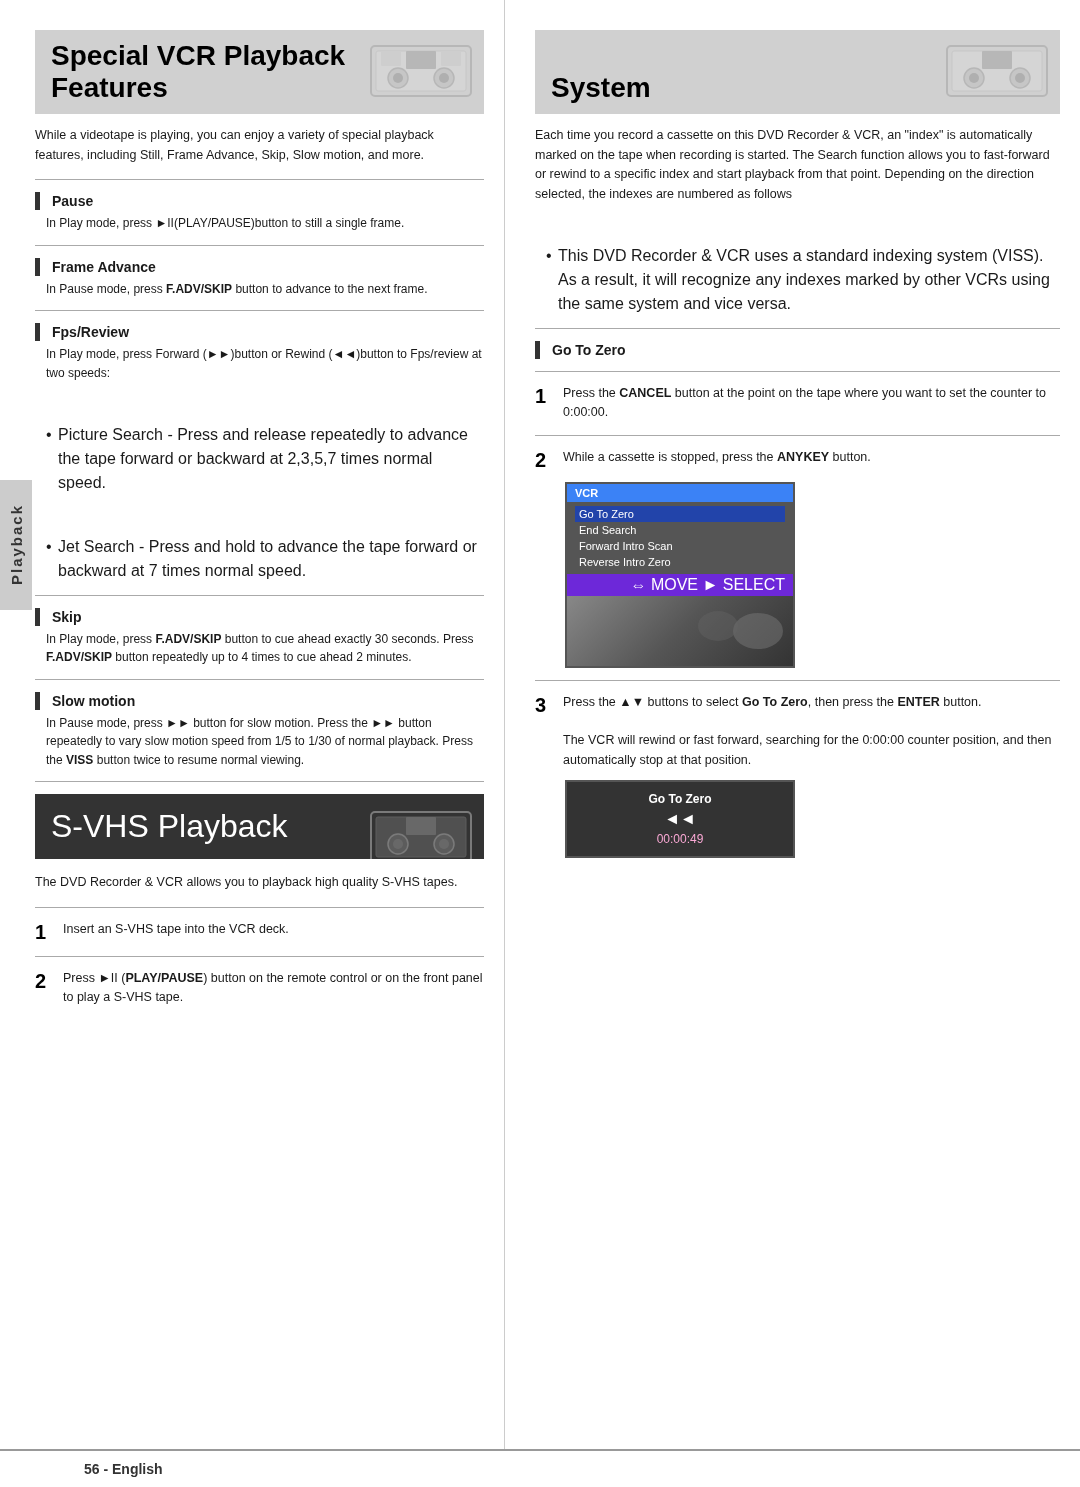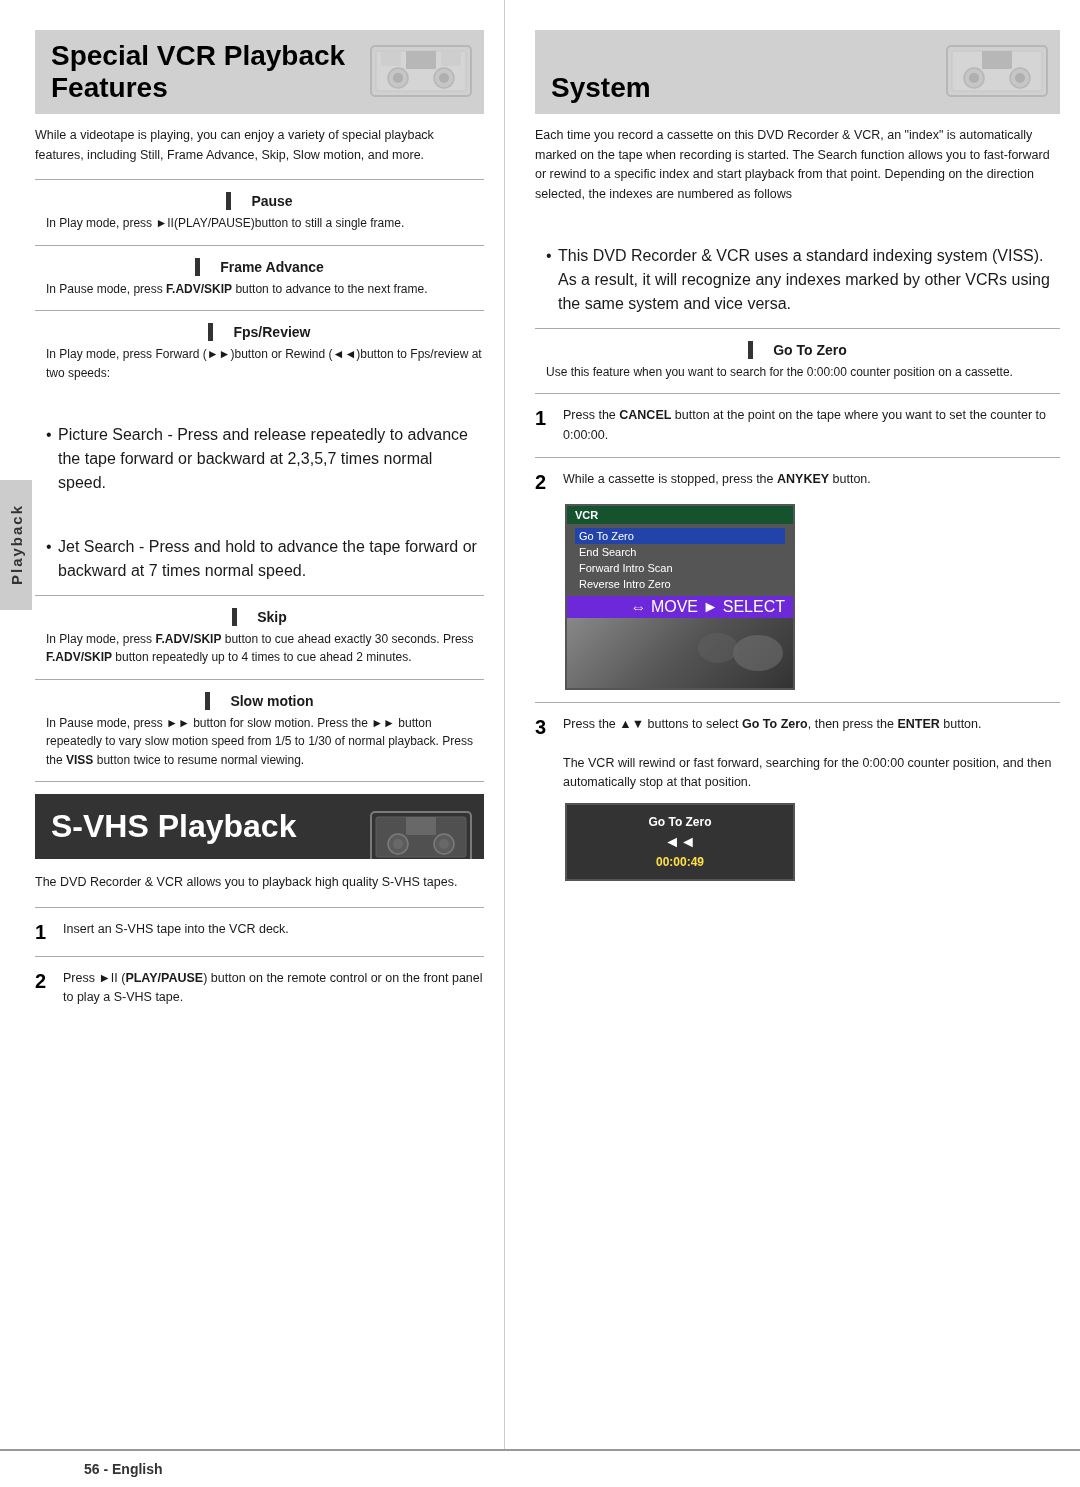--- a/index.html
+++ b/index.html
@@ -97,25 +97,24 @@
     }
 
     
     .sub-section {
       margin-bottom: 12px;
     }
 
     .sub-section-title {
       display: flex;
       align-items: center;
-      gap: 20px;
+      gap: 12px;
       font-size: 14px;
       font-weight: bold;
       margin-bottom: 4px;
-      justify-content: center;
     }
 
     .sub-section-bar {
       width: 5px;
       height: 18px;
       background: #333;
       flex-shrink: 0;
     }
 
     .sub-section-body {
@@ -156,21 +155,21 @@
     .svhs-header {
       background: #333;
       padding: 14px 16px;
       margin-bottom: 14px;
       position: relative;
       overflow: hidden;
     }
 
     .svhs-header h2 {
       font-size: 32px;
-      font-weight: 700;
+      font-weight: 400;
       color: #ffffff;
       z-index: 1;
       position: relative;
     }
 
     .numbered-step {
       display: flex;
       gap: 10px;
       margin-bottom: 10px;
       align-items: flex-start;
@@ -258,23 +257,22 @@
       margin-bottom: 4px;
     }
 
     .screen-mockup2 .rewind-icon {
       color: #fff;
       font-size: 16px;
       margin-bottom: 4px;
     }
 
     .screen-mockup2 .counter-text {
-      color: #fde047;
+      color: #f9a8d4;
       font-size: 12px;
-      font-weight: bold;
     }
   </style>
 </head>
 <body>
 
 <div class="page-container">
 
   <div class="side-tab">
     <span class="side-tab-text">Playback</span>
   </div>
@@ -430,21 +428,20 @@
         </ul>
       </div>
 
       <hr class="divider">
 
       <div class="sub-section">
         <div class="sub-section-title">
           <div class="sub-section-bar"></div>
           <span>Go To Zero</span>
         </div>
-        <div class="sub-section-body">Use this feature when you want to search for the 0:00:00 counter position on a cassette.</div>
       </div>
 
       <hr class="divider">
 
       <div class="numbered-step">
         <span class="step-num">1</span>
         <div class="step-body">
           Press the <strong>CANCEL</strong> button at the point on the tape where you want to set the counter to 0:00:00.
         </div>
       </div>
@@ -452,21 +449,21 @@
       <hr class="divider">
 
       <div class="numbered-step">
         <span class="step-num">2</span>
         <div class="step-body">
           While a cassette is stopped, press the <strong>ANYKEY</strong> button.
         </div>
       </div>
 
       <div class="screen-mockup">
-        <div style="background:#14532d;padding:3px 8px;font-size:11px;color:#fff;font-weight:bold;">VCR</div>
+        <div style="background:#3b82f6;padding:3px 8px;font-size:11px;color:#fff;font-weight:bold;">VCR</div>
         <div class="screen-inner">
           <div class="screen-menu-item highlighted">Go To Zero</div>
           <div class="screen-menu-item">End Search</div>
           <div class="screen-menu-item">Forward Intro Scan</div>
           <div class="screen-menu-item">Reverse Intro Zero</div>
         </div>
         <div class="screen-bottom-bar">
           <span>⇔ MOVE   ► SELECT</span>
         </div>
         <div class="screen-image-area">

